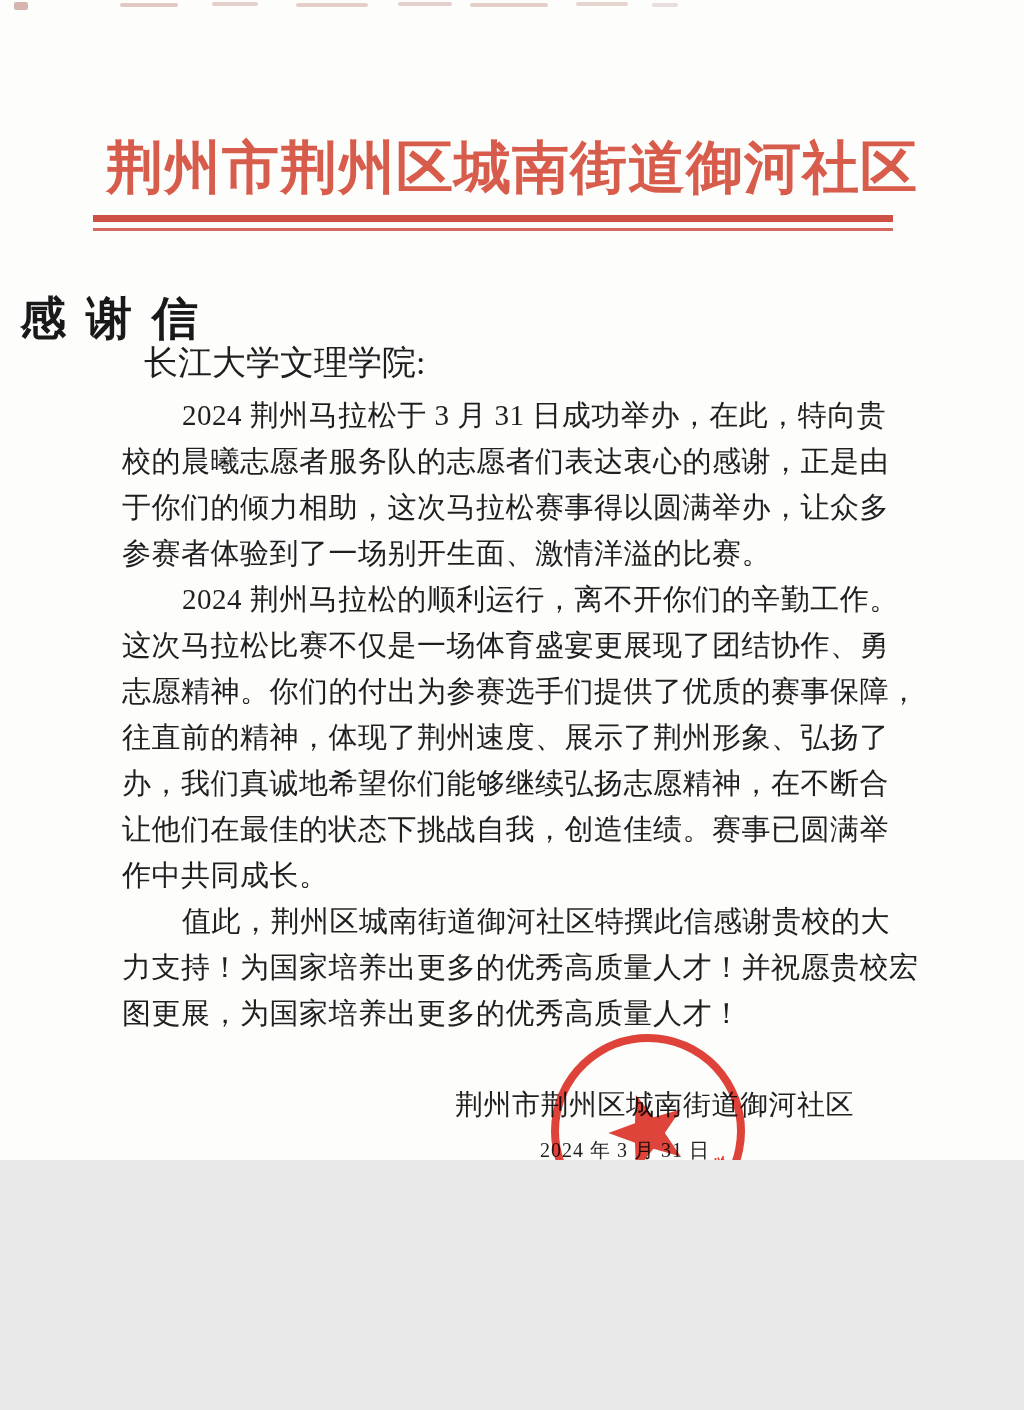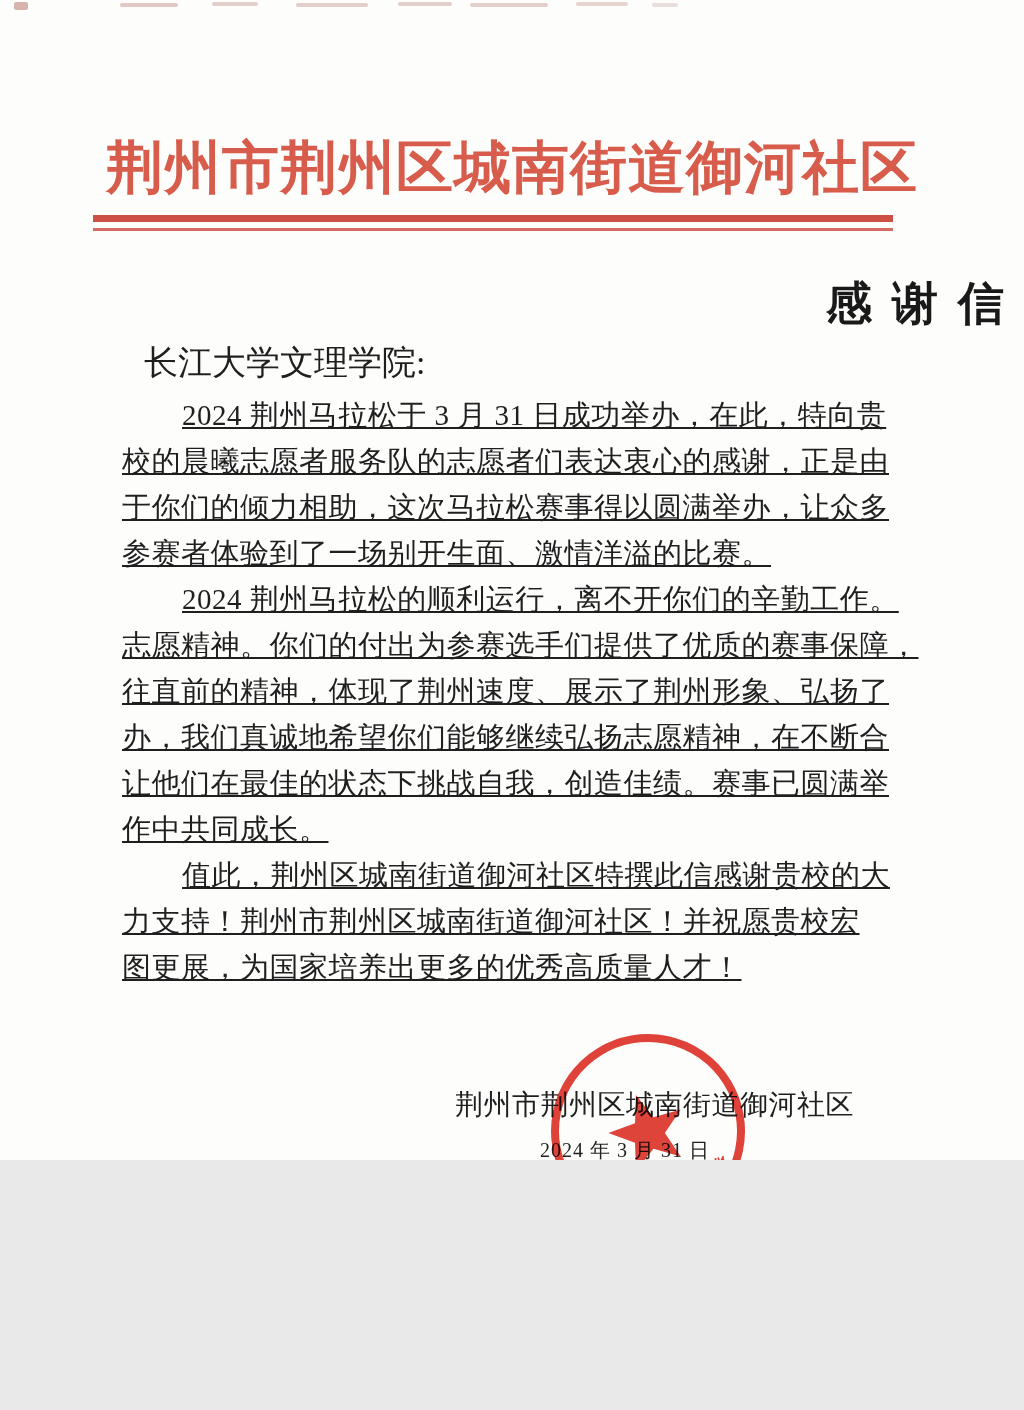--- a/index.html
+++ b/index.html
@@ -29,37 +29,37 @@
     letter-spacing:1px;
     white-space:nowrap;
   }
   .rule{position:absolute;background:var(--rule-red);}
   .rule-top-thick{left:93px;top:215px;width:800px;height:7px;}
   .rule-top-thin {left:93px;top:228px;width:800px;height:3px;opacity:.85;}
   .rule-bot-thin {left:113px;top:1282px;width:795px;height:3px;opacity:.8;transform:rotate(-0.25deg);}
   .rule-bot-thick{left:113px;top:1291px;width:795px;height:7px;transform:rotate(-0.25deg);}
 
   .letter-title{
-    position:absolute;top:273px;left:0;width:100%;
-    text-align:right;
+    position:absolute;top:288px;left:0;width:100%;
+    text-align:left;
     font-size:46px;font-weight:bold;
     color:#191919;
     letter-spacing:20px;text-indent:20px;
     white-space:nowrap;
   }
   .salutation{
     position:absolute;top:340px;left:144px;
     font-size:34px;color:var(--body-text);
     white-space:nowrap;
   }
   .body-text{
     position:absolute;top:392px;left:122px;width:790px;
     font-size:29px;color:var(--body-text);
   }
-  .bline{height:46px;line-height:46px;white-space:nowrap;letter-spacing:0.5px;text-decoration:underline;}
+  .bline{height:46px;line-height:46px;white-space:nowrap;letter-spacing:0.5px;}
   .bline.indent{padding-left:60px;}
 
   .sig-name{
     position:absolute;top:1086px;left:455px;
     font-size:28px;color:var(--body-text);
     white-space:nowrap;letter-spacing:0.5px;
   }
   .sig-date{
     position:absolute;top:1137px;left:540px;
     font-size:20px;color:var(--body-text);
@@ -96,27 +96,28 @@
 
   <div class="letter-title">感谢信</div>
   <div class="salutation">长江大学文理学院:</div>
 
   <div class="body-text">
     <div class="bline indent">2024 荆州马拉松于 3 月 31 日成功举办，在此，特向贵</div>
     <div class="bline">校的晨曦志愿者服务队的志愿者们表达衷心的感谢，正是由</div>
     <div class="bline">于你们的倾力相助，这次马拉松赛事得以圆满举办，让众多</div>
     <div class="bline">参赛者体验到了一场别开生面、激情洋溢的比赛。</div>
     <div class="bline indent">2024 荆州马拉松的顺利运行，离不开你们的辛勤工作。</div>
+    <div class="bline">这次马拉松比赛不仅是一场体育盛宴更展现了团结协作、勇</div>
     <div class="bline">志愿精神。你们的付出为参赛选手们提供了优质的赛事保障，</div>
     <div class="bline">往直前的精神，体现了荆州速度、展示了荆州形象、弘扬了</div>
     <div class="bline">办，我们真诚地希望你们能够继续弘扬志愿精神，在不断合</div>
     <div class="bline">让他们在最佳的状态下挑战自我，创造佳绩。赛事已圆满举</div>
     <div class="bline">作中共同成长。</div>
     <div class="bline indent">值此，荆州区城南街道御河社区特撰此信感谢贵校的大</div>
-    <div class="bline">力支持！荆州市荆州区城南街道御河社区！并祝愿贵校宏</div>
+    <div class="bline">力支持！为国家培养出更多的优秀高质量人才！并祝愿贵校宏</div>
     <div class="bline">图更展，为国家培养出更多的优秀高质量人才！</div>
   </div>
 
   <div class="sig-name">荆州市荆州区城南街道御河社区</div>
   <div class="sig-date">2024 年 3 月 31 日</div>
 
   <div class="seal">
     <svg viewBox="0 0 204 204" xmlns="http://www.w3.org/2000/svg">
       <defs>
         <path id="seal-arc" d="M 37.7,132 A 71,71 0 1 0 166.3,132" fill="none"></path>

